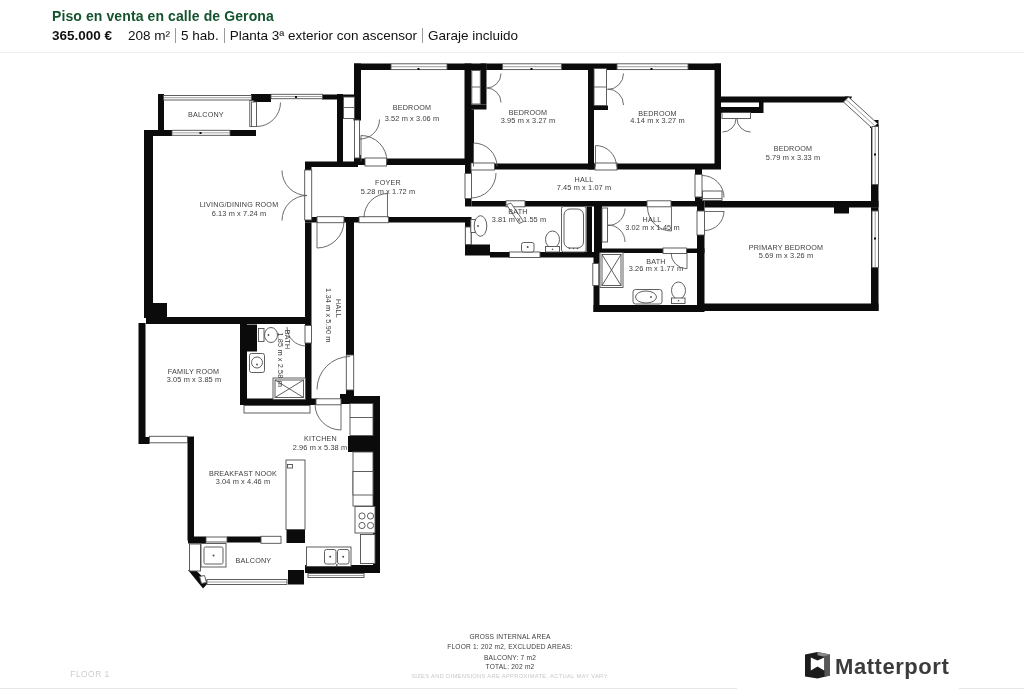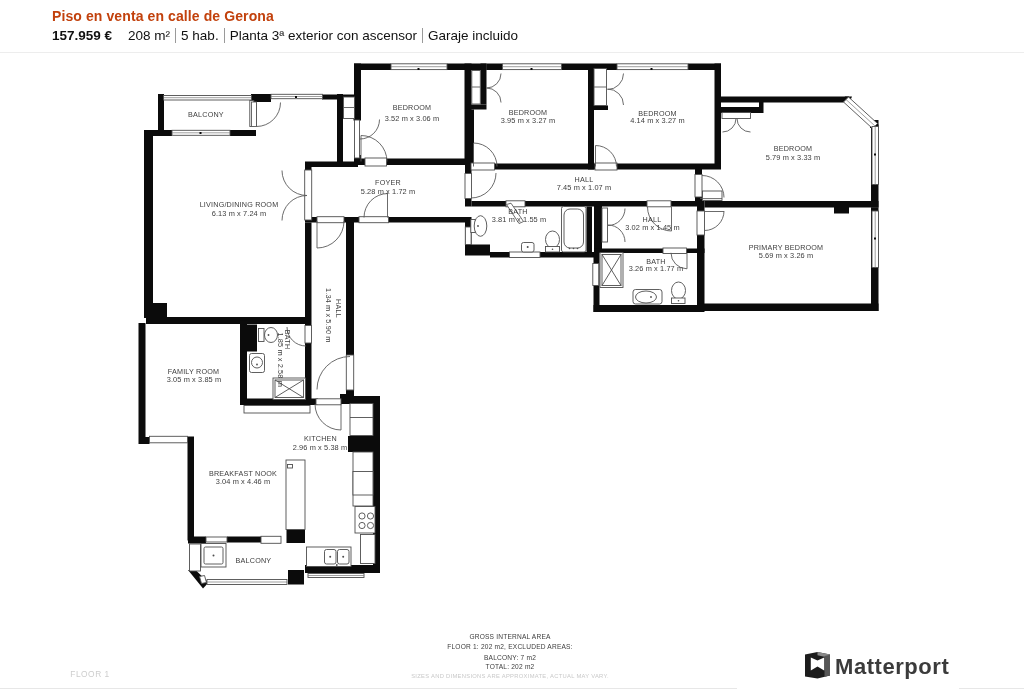--- a/index.html
+++ b/index.html
@@ -1,32 +1,32 @@
 <!DOCTYPE html>
 <html><head>
 <meta charset="utf-8">
 <style>
   html,body{margin:0;padding:0;background:#fff;}
   body{width:1024px;height:695px;position:relative;overflow:hidden;
        font-family:"Liberation Sans", sans-serif;}
-  .hdr1{position:absolute;left:52px;top:8px;font-size:14px;font-weight:bold;color:#c2410c;letter-spacing:0.1px;}
+  .hdr1{position:absolute;left:52px;top:8px;font-size:14px;font-weight:bold;color:#14532d;letter-spacing:0.1px;}
   .hdr2{position:absolute;left:52px;top:28px;font-size:13.5px;color:#111;white-space:nowrap;}
   .hdr2 b{font-weight:bold;}
   .sep{display:inline-block;width:1px;height:15px;background:#9a9a9a;margin:0 5px;vertical-align:-3px;}
   .hairline{position:absolute;left:0;top:52px;width:1024px;height:1px;background:#ededed;}
   .botline{position:absolute;left:0;top:688px;width:1024px;height:1px;background:#e7e7e7;}
   .botpatch{position:absolute;left:737px;top:683px;width:222px;height:12px;background:#fff;}
   svg{position:absolute;left:0;top:0;}
 </style>
 </head>
 <body>
 
 <div class="hdr1">Piso en venta en calle de Gerona</div>
 
-<div class="hdr2"><b>157.959 €</b><span style="display:inline-block;width:16px"></span>208 m²<span class="sep"></span>5 hab.<span class="sep"></span>Planta 3ª exterior con ascensor<span class="sep"></span>Garaje incluido</div>
+<div class="hdr2"><b>365.000 €</b><span style="display:inline-block;width:16px"></span>208 m²<span class="sep"></span>5 hab.<span class="sep"></span>Planta 3ª exterior con ascensor<span class="sep"></span>Garaje incluido</div>
 
 <div class="hairline"></div>
 
 <div class="botline"></div>
 <div class="botpatch"></div>
 <svg width="1024" height="695" viewBox="0 0 1024 695">
 <g id="plan" fill="none" stroke="none">
 <g id="walls" fill="#0b0b0b">
 
 <rect x="158" y="94" width="6" height="37"></rect>

